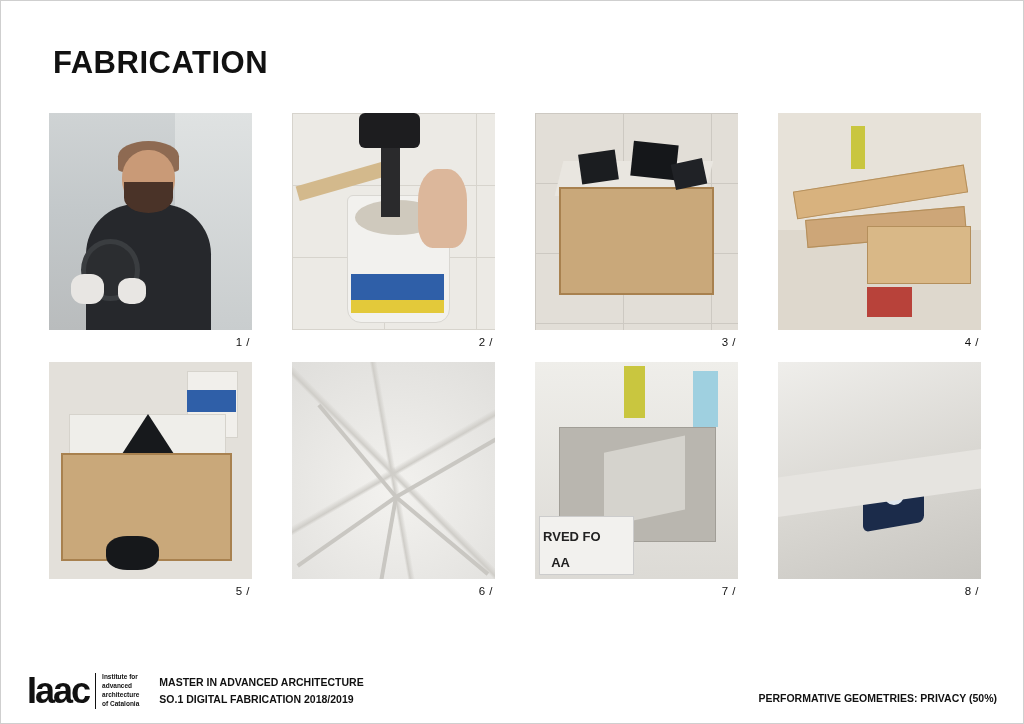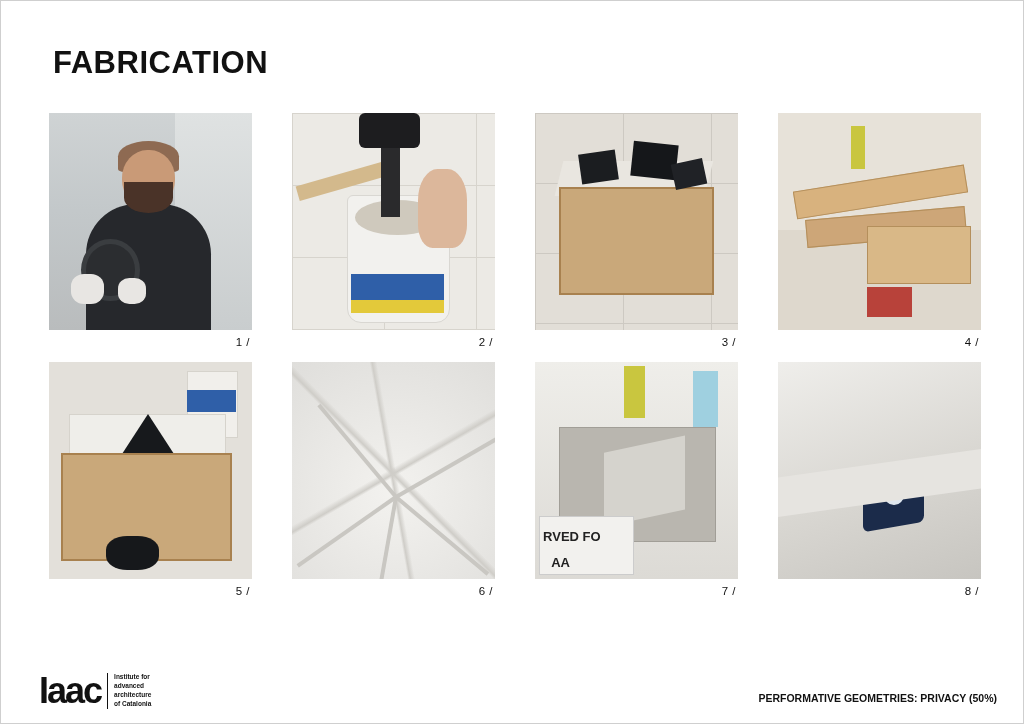--- a/index.html
+++ b/index.html
@@ -57,21 +57,21 @@
     text-align: right;
     font-size: 11.5px;
     color: #111111;
     padding-top: 6px;
     padding-right: 2px;
     letter-spacing: 0.5px;
   }
   
   .footer-left {
     position: absolute;
-    left: 38px;
+    left: 26px;
     bottom: 14px;
     display: flex;
     align-items: center;
     gap: 14px;
   }
   .logo {
     display: flex;
     align-items: center;
     gap: 6px;
   }
@@ -322,19 +322,23 @@
   <div class="footer-left">
     <div class="logo">
       <div class="logo-mark">Iaac</div>
       <div class="logo-sub">
         <div>Institute for</div>
         <div>advanced</div>
         <div>architecture</div>
         <div>of Catalonia</div>
       </div>
     </div>
+    <div class="footer-course">
+      <div>MASTER IN ADVANCED ARCHITECTURE</div>
+      <div>SO.1 DIGITAL FABRICATION 2018/2019</div>
+    </div>
   </div>
 
   <div class="footer-right">
     <div>PERFORMATIVE GEOMETRIES: PRIVACY (50%)</div>
   </div>
 
 </div>
 
 </body></html>

